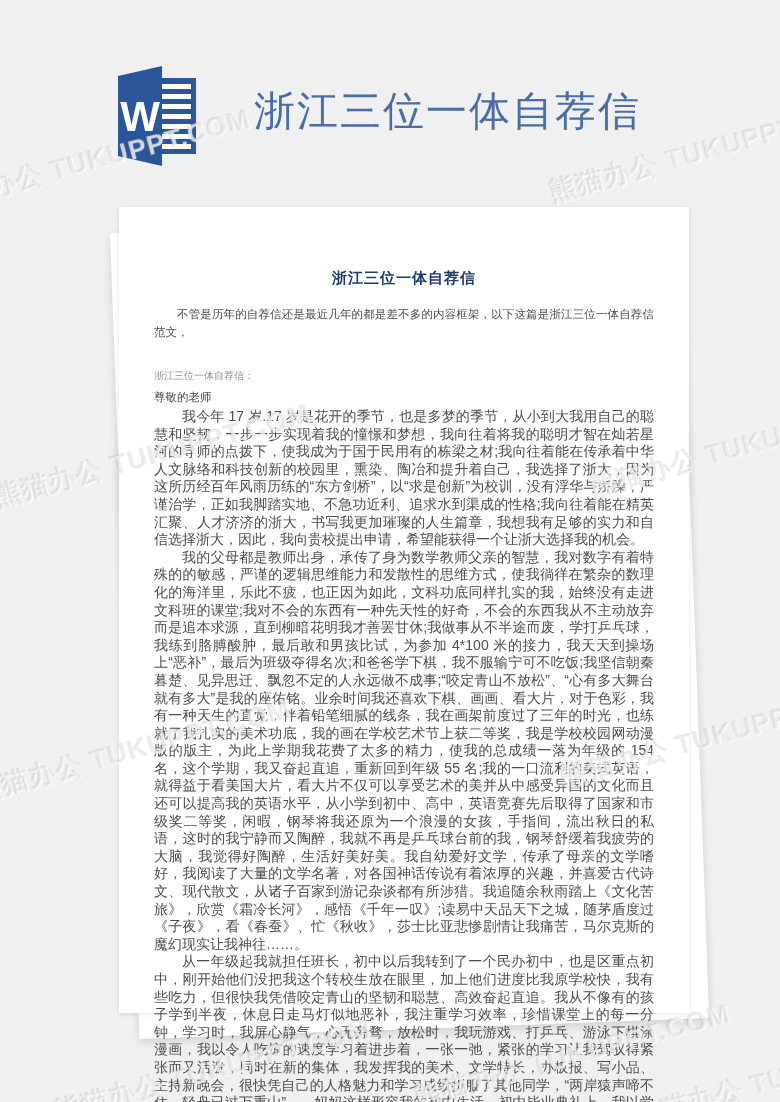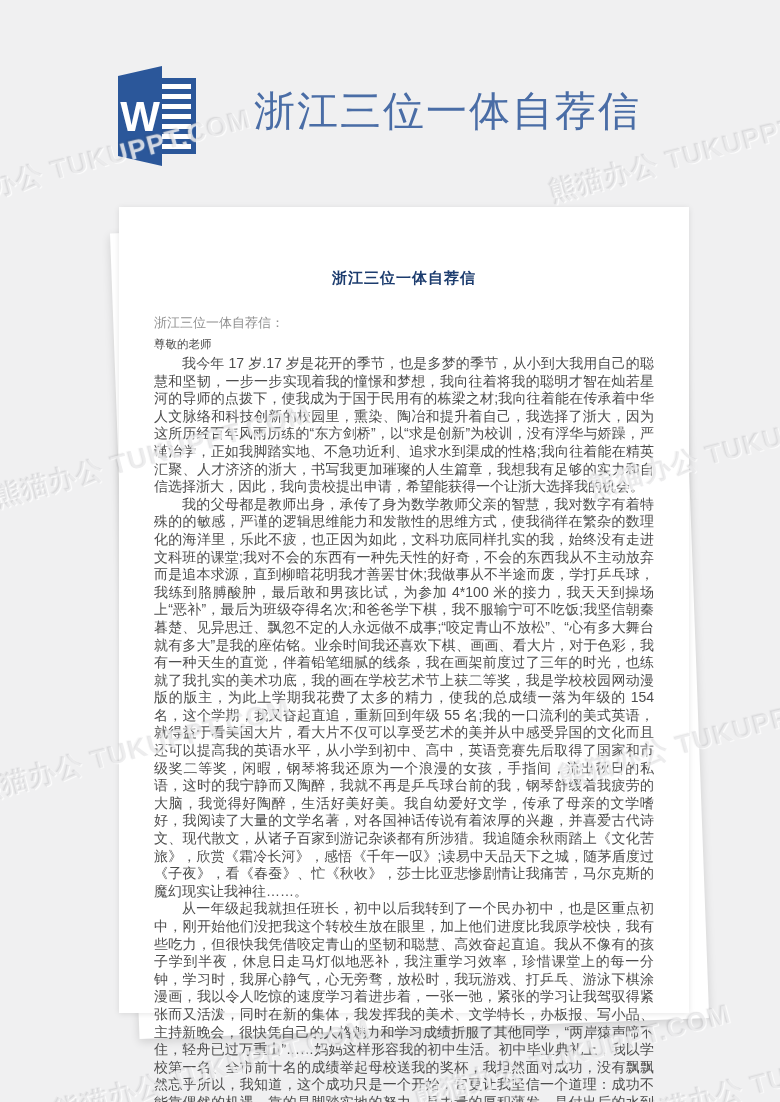--- a/index.html
+++ b/index.html
@@ -53,21 +53,21 @@
   .doc-intro {
     margin-top: 18px;
     font-size: 11.5px; line-height: 17.5px;
     text-indent: 2em;
     text-align: justify;
     color: #4d4d4d;
   }
   .doc-sub {
     margin-top: 26px;
     font-family: "Liberation Serif", "DejaVu Serif", serif;
-    font-size: 13px; line-height: 17.5px;
+    font-size: 10px; line-height: 17.5px;
     color: #8f8f8f;
   }
   .doc-line {
     margin-top: 4px;
     font-size: 11.5px; line-height: 17.5px;
     color: #4d4d4d;
   }
   .doc-paragraphs { margin-top: 2px; }
   .doc-p {
     margin-top: 0;
@@ -111,20 +111,21 @@
       <polygon points="14,12 58,2 58,102 14,92" fill="#2b579a"></polygon>
       <text x="36" y="67" text-anchor="middle" font-size="42" font-weight="bold" fill="#ffffff" font-family="Liberation Sans, DejaVu Sans, sans-serif">W</text>
     </svg>
     <div class="header-title">浙江三位一体自荐信</div>
   </div>
 
   <div class="page-back"></div>
 
   <div class="page-front">
     <div class="doc-title">浙江三位一体自荐信</div>
+    <div class="doc-intro">不管是历年的自荐信还是最近几年的都是差不多的内容框架，以下这篇是浙江三位一体自荐信范文，</div>
     <div class="doc-sub">浙江三位一体自荐信：</div>
     <div class="doc-line">尊敬的老师</div>
     <div class="doc-paragraphs">
         <p class="doc-p">我今年 17 岁.17 岁是花开的季节，也是多梦的季节，从小到大我用自己的聪慧和坚韧，一步一步实现着我的憧憬和梦想，我向往着将我的聪明才智在灿若星河的导师的点拨下，使我成为于国于民用有的栋梁之材;我向往着能在传承着中华人文脉络和科技创新的校园里，熏染、陶冶和提升着自己，我选择了浙大，因为这所历经百年风雨历练的“东方剑桥”，以“求是创新”为校训，没有浮华与娇躁，严谨治学，正如我脚踏实地、不急功近利、追求水到渠成的性格;我向往着能在精英汇聚、人才济济的浙大，书写我更加璀璨的人生篇章，我想我有足够的实力和自信选择浙大，因此，我向贵校提出申请，希望能获得一个让浙大选择我的机会。</p>
         <p class="doc-p">我的父母都是教师出身，承传了身为数学教师父亲的智慧，我对数字有着特殊的的敏感，严谨的逻辑思维能力和发散性的思维方式，使我徜徉在繁杂的数理化的海洋里，乐此不疲，也正因为如此，文科功底同样扎实的我，始终没有走进文科班的课堂;我对不会的东西有一种先天性的好奇，不会的东西我从不主动放弃而是追本求源，直到柳暗花明我才善罢甘休;我做事从不半途而废，学打乒乓球，我练到胳膊酸肿，最后敢和男孩比试，为参加 4*100 米的接力，我天天到操场上“恶补”，最后为班级夺得名次;和爸爸学下棋，我不服输宁可不吃饭;我坚信朝秦暮楚、见异思迁、飘忽不定的人永远做不成事;“咬定青山不放松”、“心有多大舞台就有多大”是我的座佑铭。业余时间我还喜欢下棋、画画、看大片，对于色彩，我有一种天生的直觉，伴着铅笔细腻的线条，我在画架前度过了三年的时光，也练就了我扎实的美术功底，我的画在学校艺术节上获二等奖，我是学校校园网动漫版的版主，为此上学期我花费了太多的精力，使我的总成绩一落为年级的 154 名，这个学期，我又奋起直追，重新回到年级 55 名;我的一口流利的美式英语，就得益于看美国大片，看大片不仅可以享受艺术的美并从中感受异国的文化而且还可以提高我的英语水平，从小学到初中、高中，英语竞赛先后取得了国家和市级奖二等奖，闲暇，钢琴将我还原为一个浪漫的女孩，手指间，流出秋日的私语，这时的我宁静而又陶醉，我就不再是乒乓球台前的我，钢琴舒缓着我疲劳的大脑，我觉得好陶醉，生活好美好美。我自幼爱好文学，传承了母亲的文学嗜好，我阅读了大量的文学名著，对各国神话传说有着浓厚的兴趣，并喜爱古代诗文、现代散文，从诸子百家到游记杂谈都有所涉猎。我追随余秋雨踏上《文化苦旅》，欣赏《霜冷长河》，感悟《千年一叹》;读易中天品天下之城，随茅盾度过《子夜》，看《春蚕》、忙《秋收》，莎士比亚悲惨剧情让我痛苦，马尔克斯的魔幻现实让我神往……。</p>
         <p class="doc-p">从一年级起我就担任班长，初中以后我转到了一个民办初中，也是区重点初中，刚开始他们没把我这个转校生放在眼里，加上他们进度比我原学校快，我有些吃力，但很快我凭借咬定青山的坚韧和聪慧、高效奋起直追。我从不像有的孩子学到半夜，休息日走马灯似地恶补，我注重学习效率，珍惜课堂上的每一分钟，学习时，我屏心静气，心无旁骛，放松时，我玩游戏、打乒乓、游泳下棋涂漫画，我以令人吃惊的速度学习着进步着，一张一弛，紧张的学习让我驾驭得紧张而又活泼，同时在新的集体，我发挥我的美术、文学特长，办板报、写小品、主持新晚会，很快凭自己的人格魅力和学习成绩折服了其他同学，“两岸猿声啼不住，轻舟已过万重山”……妈妈这样形容我的初中生活。初中毕业典礼上，我以学校第一名、全市前十名的成绩举起母校送我的奖杯，我坦然面对成功，没有飘飘然忘乎所以，我知道，这个成功只是一个开始，它更让我坚信一个道理：成功不能靠偶然的机遇，靠的是脚踏实地的努力，是力量的厚积薄发，是付出后的水到渠成。</p>
         <p class="doc-p">迈进这所省重点中学的校门，并进了重点班级。我没有参加任何科目的竞赛班，我只想以我的实力，扎实地学好每一门功课，在高考时凭总成绩，选择一所我向往的学校，理想的专业，我在数学、语文、英</p>
       </div>
   </div>
 

